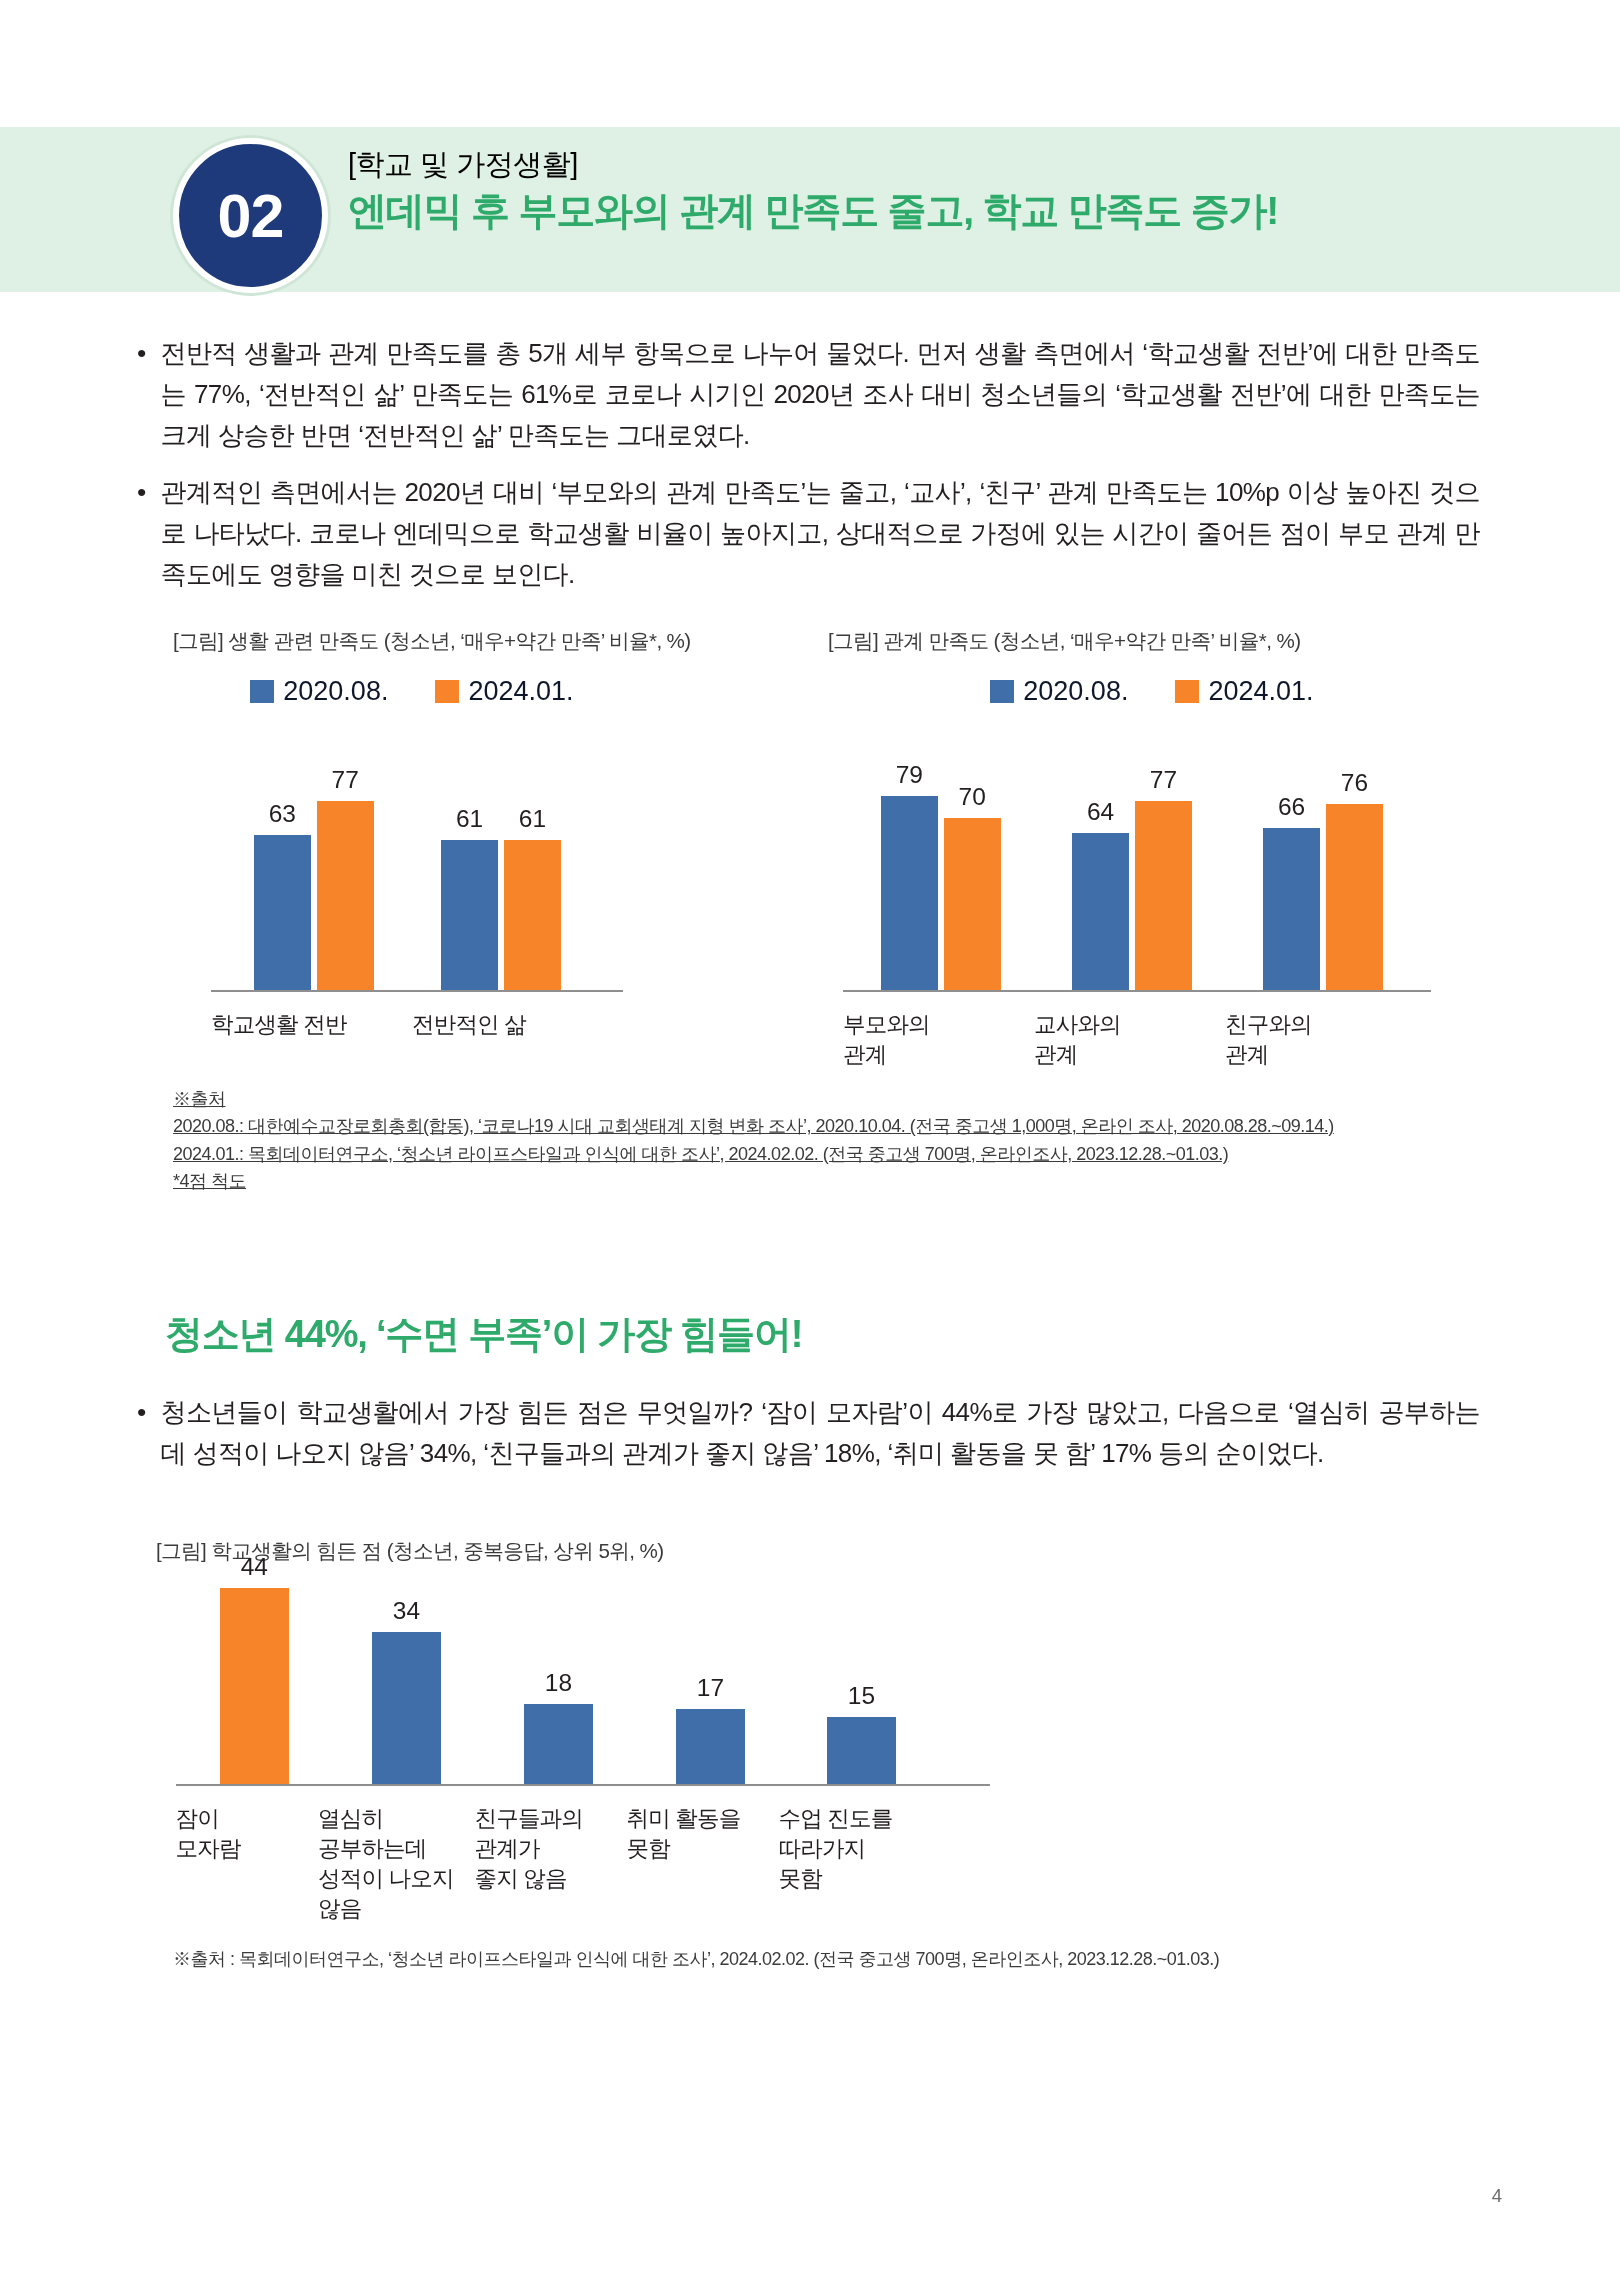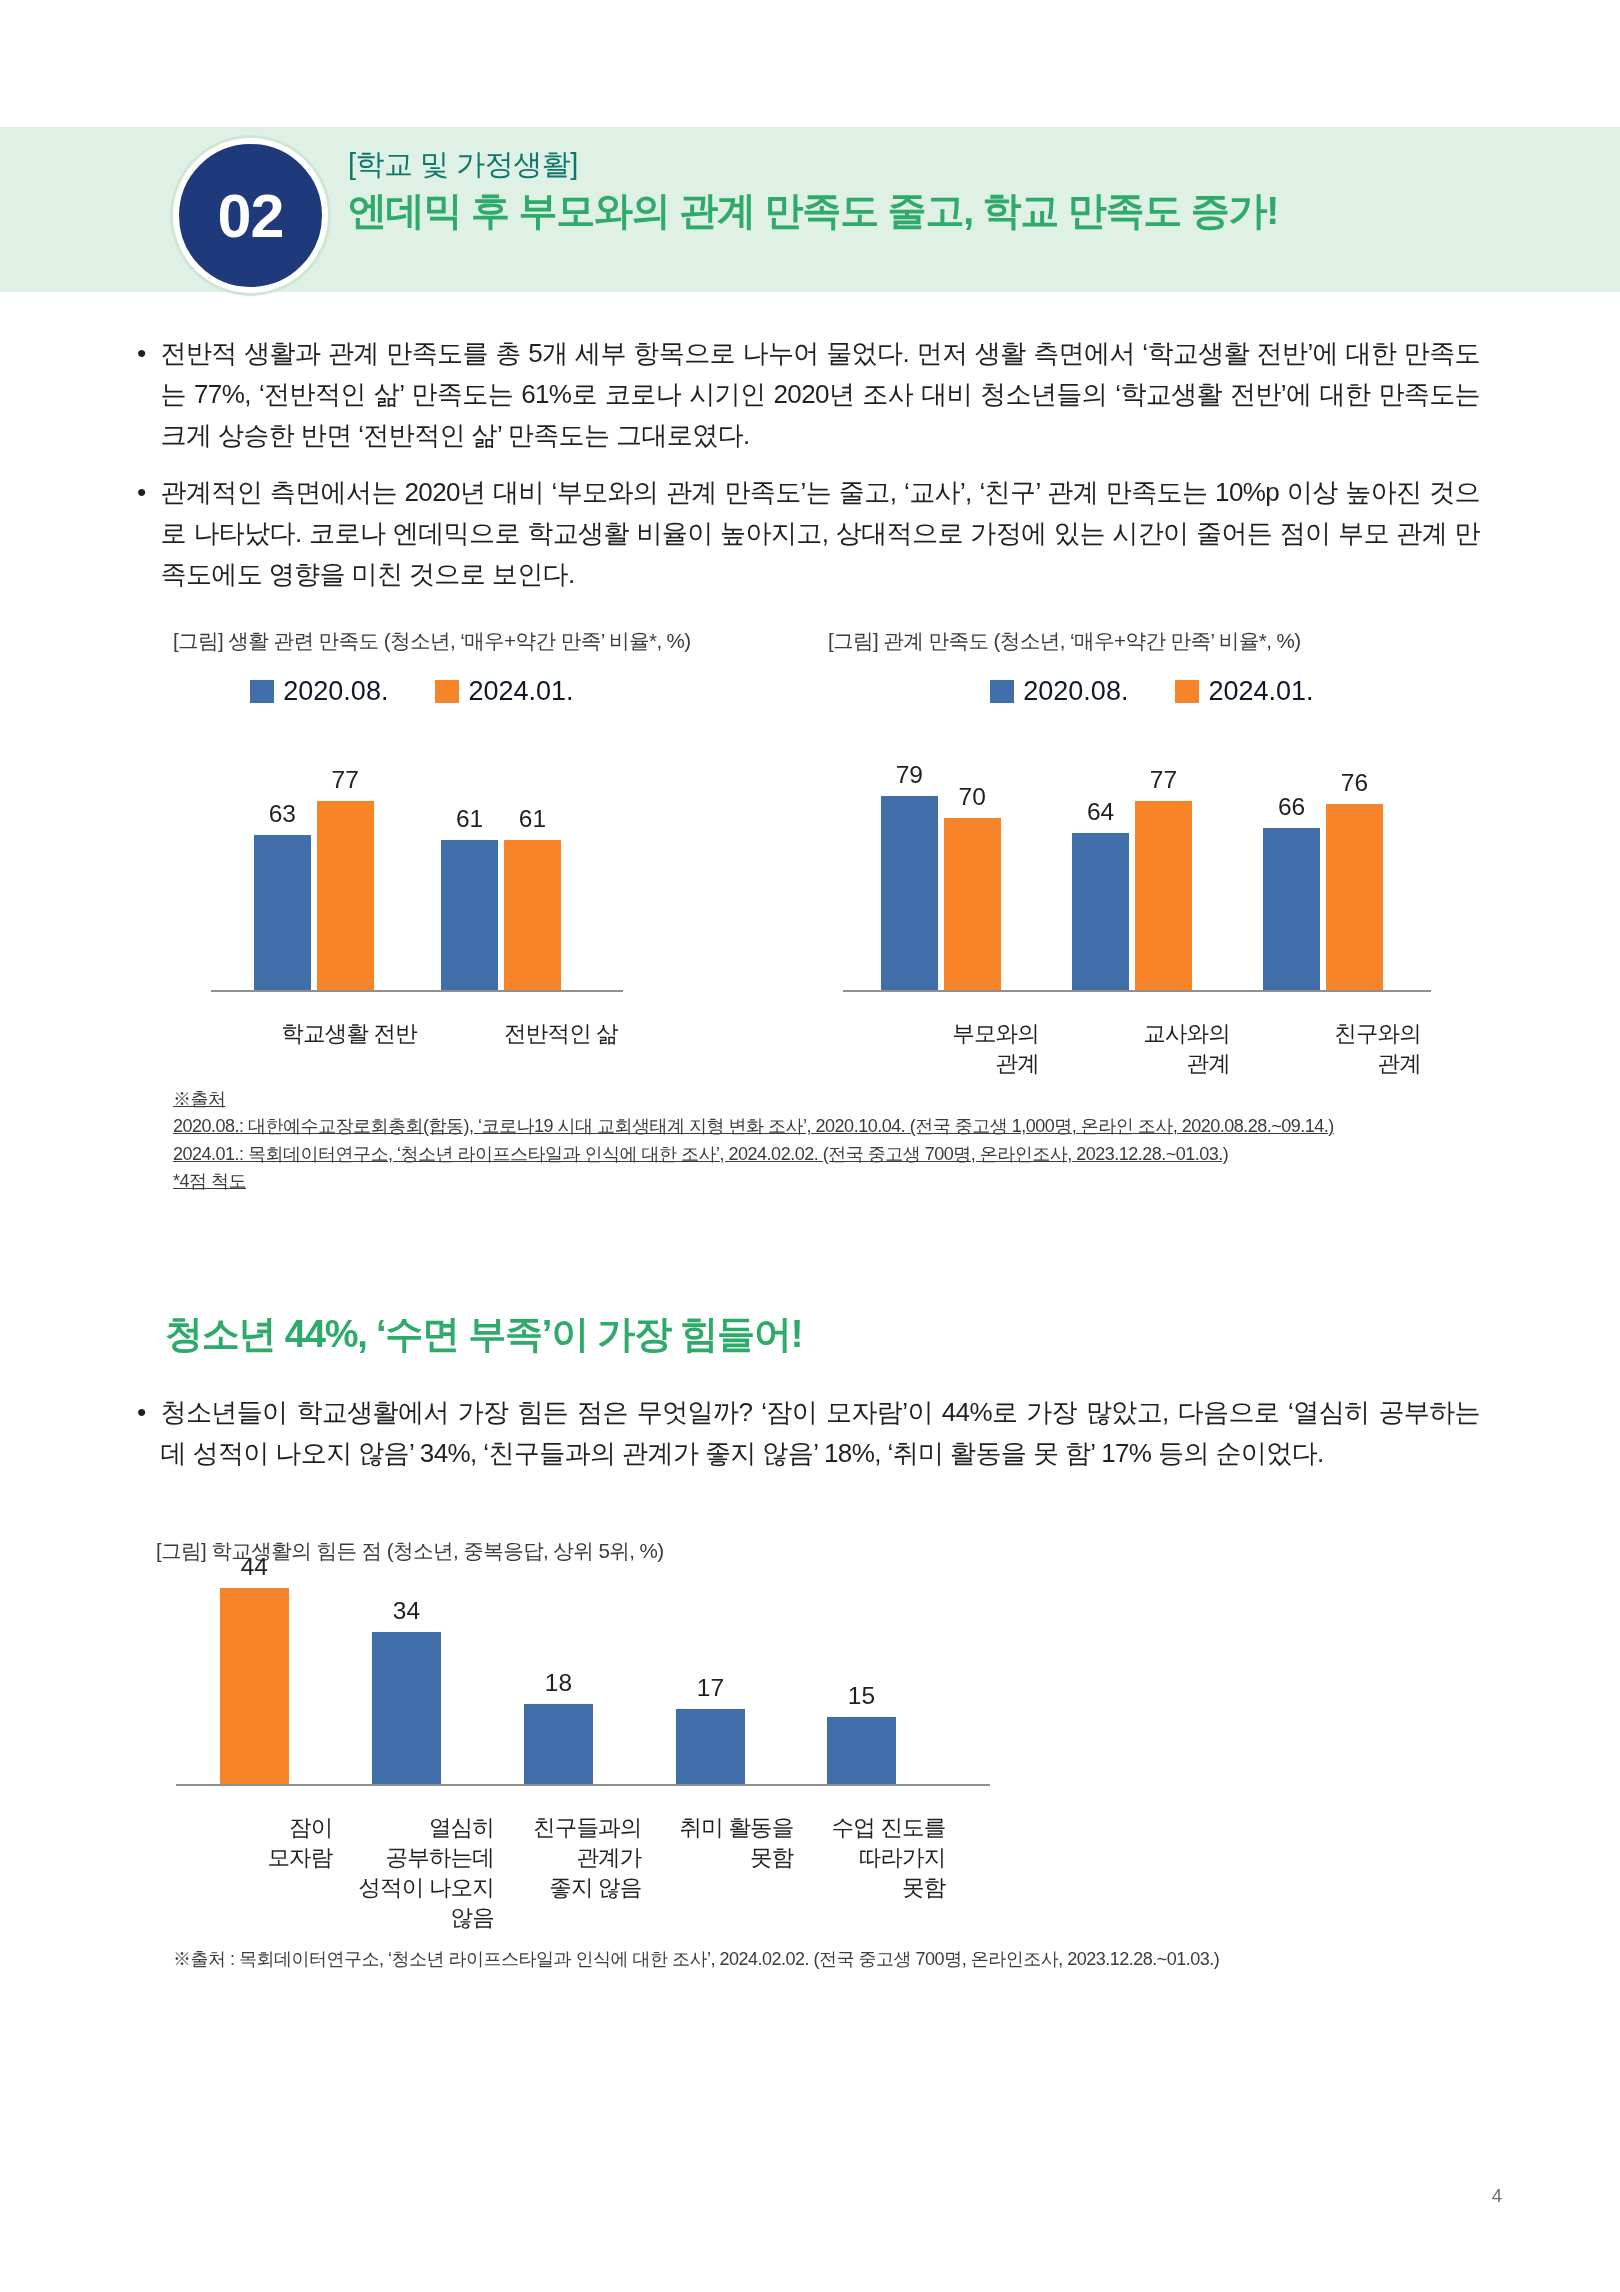--- a/index.html
+++ b/index.html
@@ -26,21 +26,21 @@
     background: #dff0e4;
   }
   .header-inner {
     position: absolute;
     left: 348px;
     top: 147px;
     width: 1157px;
   }
   .header-kicker {
     font-size: 29px;
-    color: #0f766e;
+    color: #000000;
     letter-spacing: -0.5px;
     line-height: 1.2;
     margin-bottom: 5.9px;
   }
   .header-title {
     font-size: 39px;
     font-weight: bold;
     color: #2eaa6b;
     letter-spacing: -1.2px;
     line-height: 1.2;
@@ -144,27 +144,27 @@
     font-size: 24.5px;
     color: #231f20;
     white-space: nowrap;
   }
   .xlabels {
     position: relative;
     height: 88px;
   }
   .xlabel {
     position: absolute;
-    text-align: right;
+    text-align: left;
     font-size: 22.5px;
     line-height: 30px;
     letter-spacing: -0.8px;
     color: #231f20;
     transform: translateX(-50%);
-    top: 27px;
+    top: 18px;
   }
 
   
   .source {
     position: absolute;
     font-size: 18px;
     line-height: 27.4px;
     letter-spacing: -0.5px;
     color: #3b3b3b;
   }

